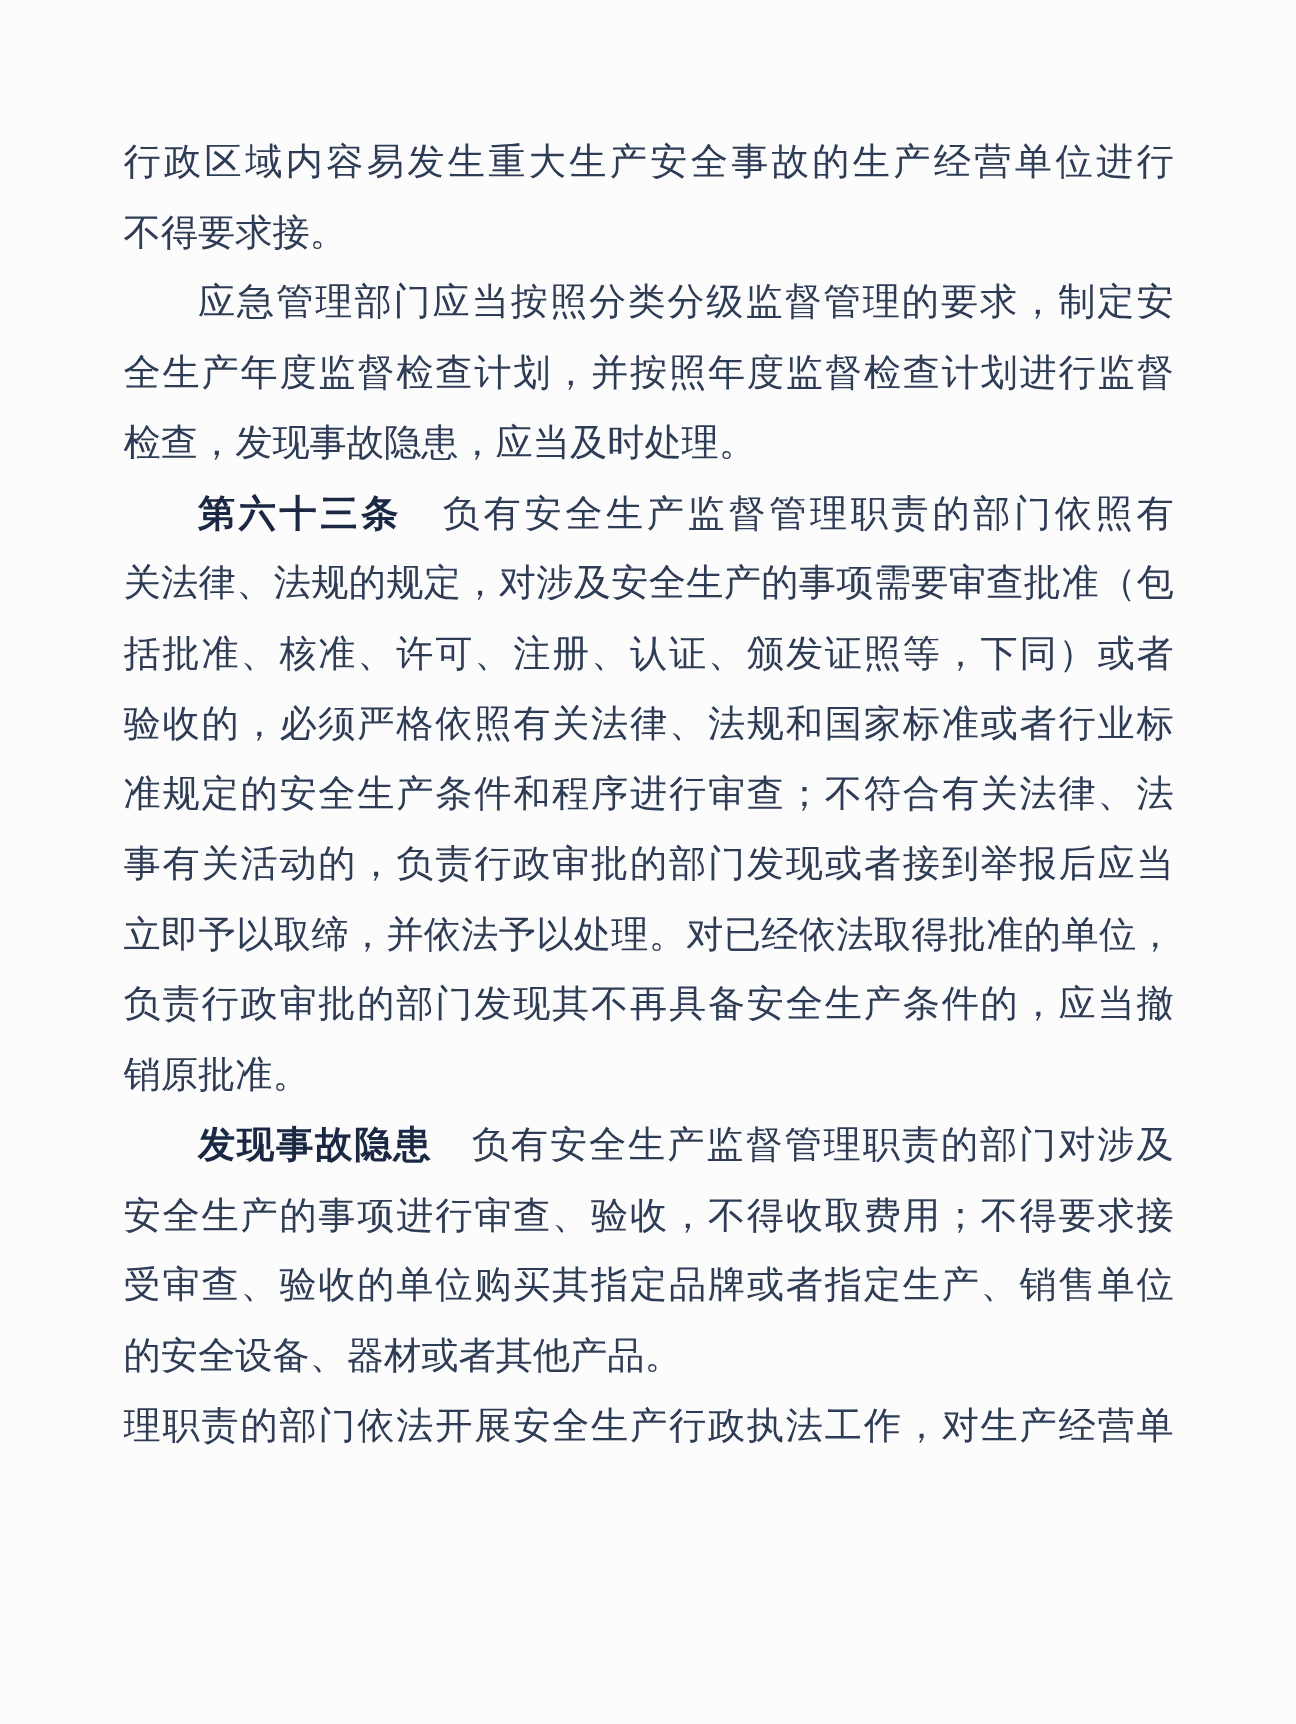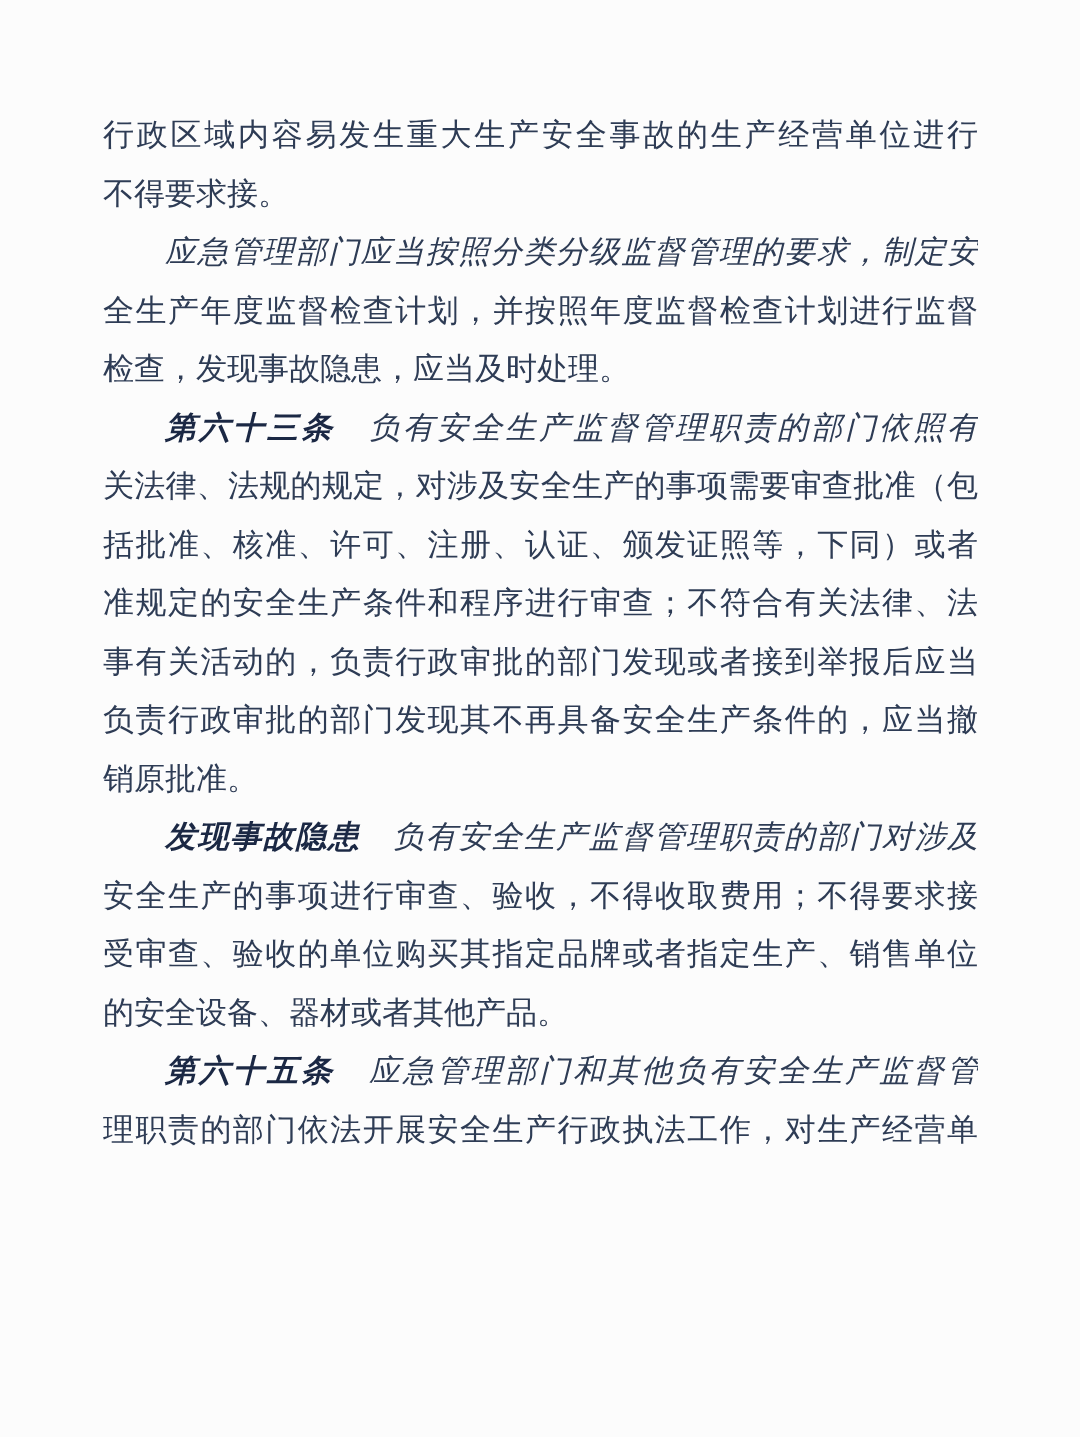--- a/index.html
+++ b/index.html
@@ -29,21 +29,20 @@
     text-align: justify;
     text-align-last: justify;
     text-justify: inter-character;
     overflow: hidden;
   }
   .line.end {
     text-align-last: left;
   }
   .line.ind {
     text-indent: 2em;
-    font-style: italic;
   }
   .lead {
     font-family: "Liberation Sans", "DejaVu Sans", sans-serif;
     font-weight: 700;
     color: var(--lead-color, #1b2844);
   }
 </style>
 </head>
 <body>
 
@@ -54,31 +53,30 @@
     <div class="line end">不得要求接。</div>
     <div class="line ind">应急管理部门应当按照分类分级监督管理的要求，制定安</div>
     <div class="line">全生产年度监督检查计划，并按照年度监督检查计划进行监督</div>
     <div class="line end">检查，发现事故隐患，应当及时处理。</div>
 
     <div class="line ind">
       <span class="lead">第六十三条</span><span>　负有安全生产监督管理职责的部门依照有</span>
     </div>
     <div class="line">关法律、法规的规定，对涉及安全生产的事项需要审查批准（包</div>
     <div class="line">括批准、核准、许可、注册、认证、颁发证照等，下同）或者</div>
+    <div class="line">验收的，必须严格依照有关法律、法规和国家标准或者行业标</div>
     <div class="line">准规定的安全生产条件和程序进行审查；不符合有关法律、法</div>
     <div class="line">事有关活动的，负责行政审批的部门发现或者接到举报后应当</div>
+    <div class="line">立即予以取缔，并依法予以处理。对已经依法取得批准的单位，</div>
     <div class="line">负责行政审批的部门发现其不再具备安全生产条件的，应当撤</div>
     <div class="line end">销原批准。</div>
 
     <div class="line ind">
       <span class="lead">发现事故隐患</span><span>　负有安全生产监督管理职责的部门对涉及</span>
     </div>
     <div class="line">安全生产的事项进行审查、验收，不得收取费用；不得要求接</div>
     <div class="line">受审查、验收的单位购买其指定品牌或者指定生产、销售单位</div>
     <div class="line end">的安全设备、器材或者其他产品。</div>
 
-    <div class="line ind">
-      <span class="lead">第六十五条</span><span>　应急管理部门和其他负有安全生产监督管</span>
-    </div>
     <div class="line">理职责的部门依法开展安全生产行政执法工作，对生产经营单</div>
 
   </div>
 </div>
 
 </body></html>

